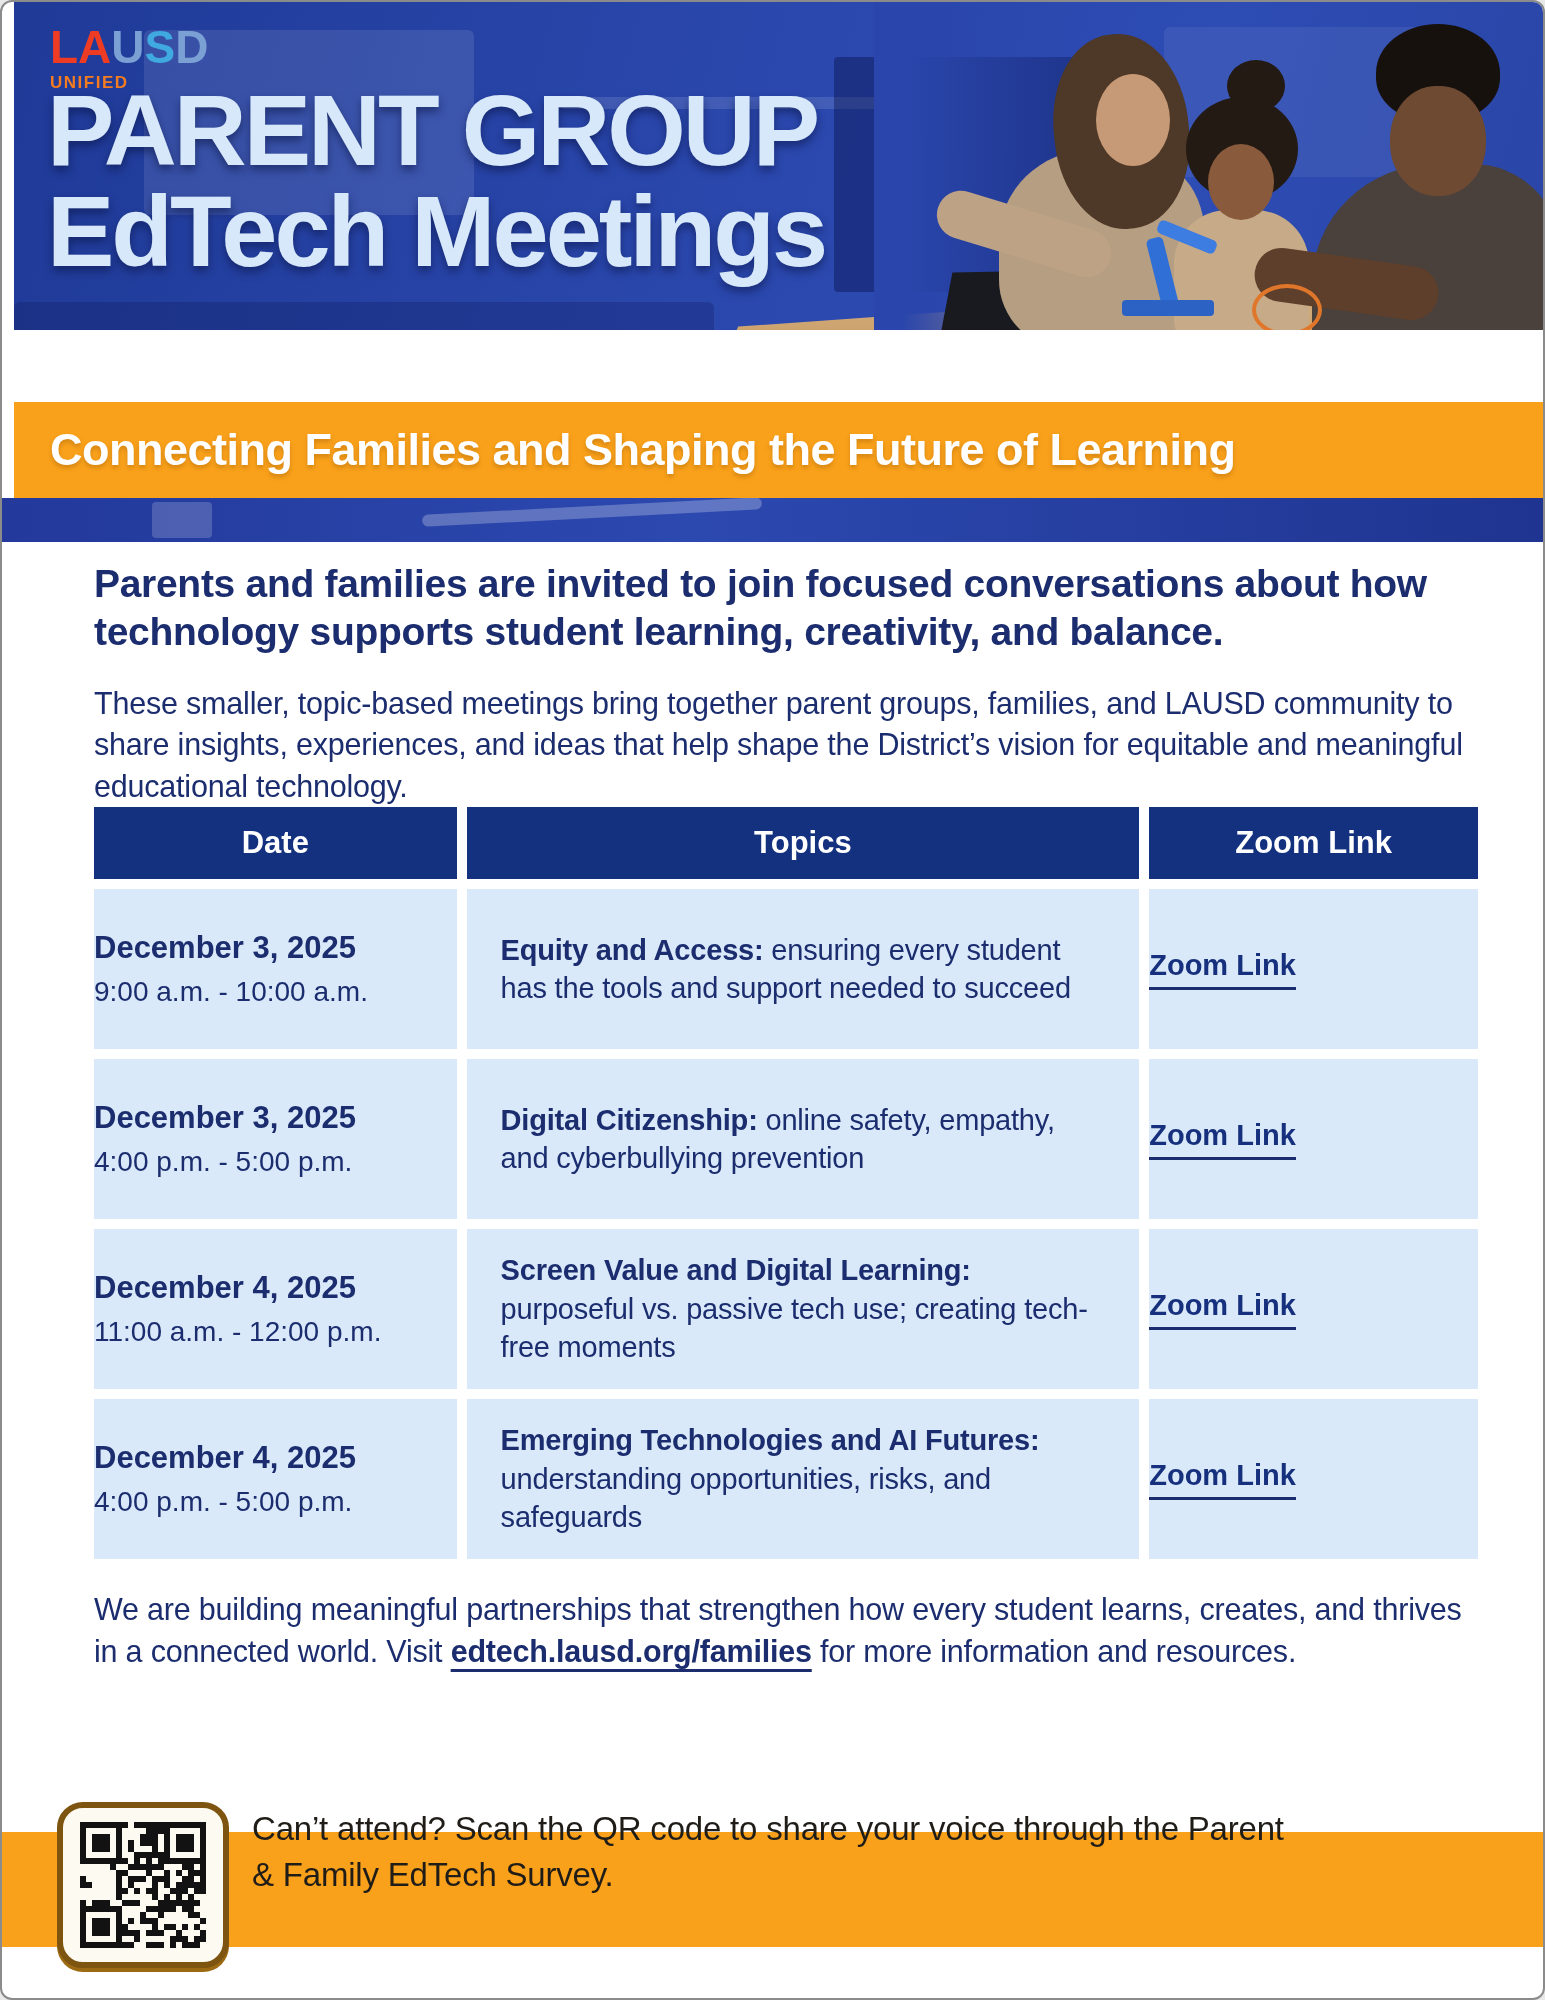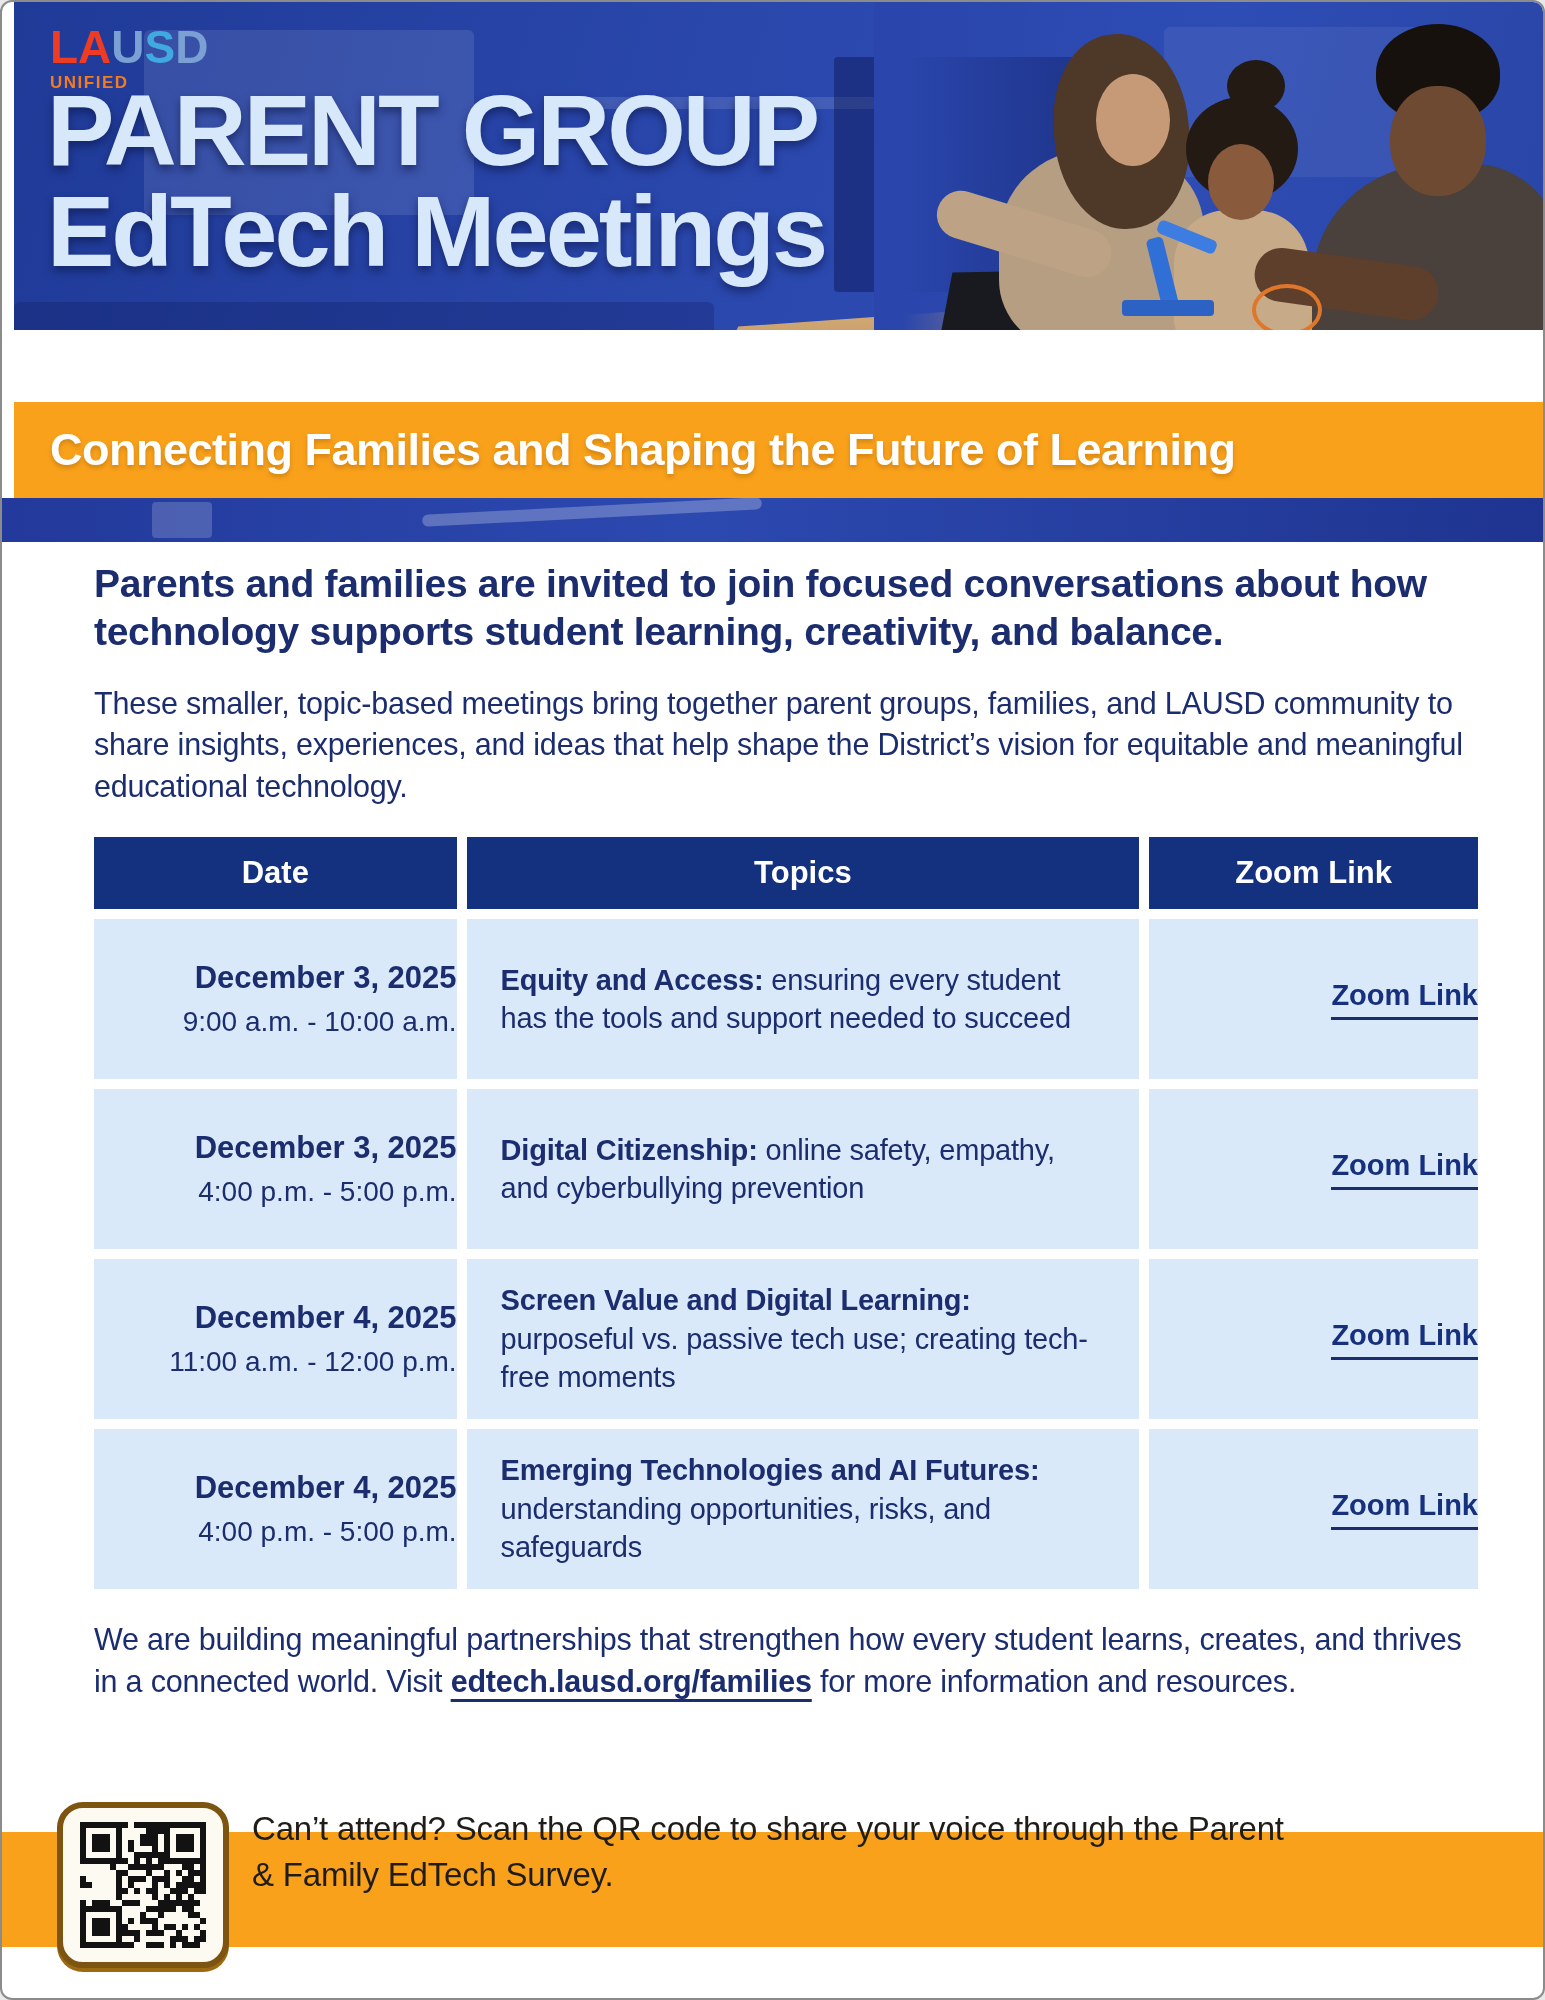--- a/index.html
+++ b/index.html
@@ -63,25 +63,25 @@
   .strip{position:absolute;top:496px;left:0;width:100%;height:44px;
          background:linear-gradient(90deg,#23399b 0%,#2c49b0 45%,#1f3490 100%);overflow:hidden;}
   .strip .s1{position:absolute;left:420px;top:8px;width:340px;height:12px;background:rgba(255,255,255,0.25);border-radius:6px;transform:rotate(-3deg);}
   .strip .s2{position:absolute;left:150px;top:4px;width:60px;height:36px;background:rgba(255,255,255,0.18);border-radius:4px;}
 
   
   .content{position:absolute;top:540px;left:52px;right:65px;color:#1b2d6e;padding-left:40px;}
   .headline{margin-top:18px;font-size:39px;font-weight:700;line-height:1.24;letter-spacing:-0.3px;}
   .para{margin-top:26px;font-size:30.5px;line-height:1.36;letter-spacing:-0.2px;}
 
-  .grid{margin-top:30px;display:grid;grid-template-columns:26.2% 48.6% auto;
+  .grid{display:grid;grid-template-columns:26.2% 48.6% auto;
         grid-template-rows:72px 160px 160px 160px 160px;gap:10px;}
   .hcell{background:#14317F;color:#ffffff;font-size:31px;font-weight:700;
          display:flex;align-items:center;justify-content:center;}
-  .cell{background:#D9E9F9;display:flex;flex-direction:column;align-items:flex-end;justify-content:center;}
+  .cell{background:#D9E9F9;display:flex;flex-direction:column;align-items:flex-start;justify-content:center;}
   .cell.topic{align-items:flex-start;padding:0 34px;box-sizing:border-box;}
   .date{font-size:31px;font-weight:700;text-align:center;}
   .time{font-size:28px;margin-top:10px;text-align:center;}
   .topic-text{font-size:29px;line-height:1.33;letter-spacing:-0.2px;}
   .topic-text b{font-weight:700;}
   .zoom-link{font-size:29px;font-weight:700;color:#16307d;cursor:pointer;
              border-bottom:3px solid #1b2d6e;padding-bottom:5px;text-decoration:none;}
 
   .closing{margin-top:30px;font-size:30.5px;line-height:1.36;letter-spacing:-0.2px;}
   .closing a{color:#1b2d6e;font-weight:700;text-decoration:underline;

